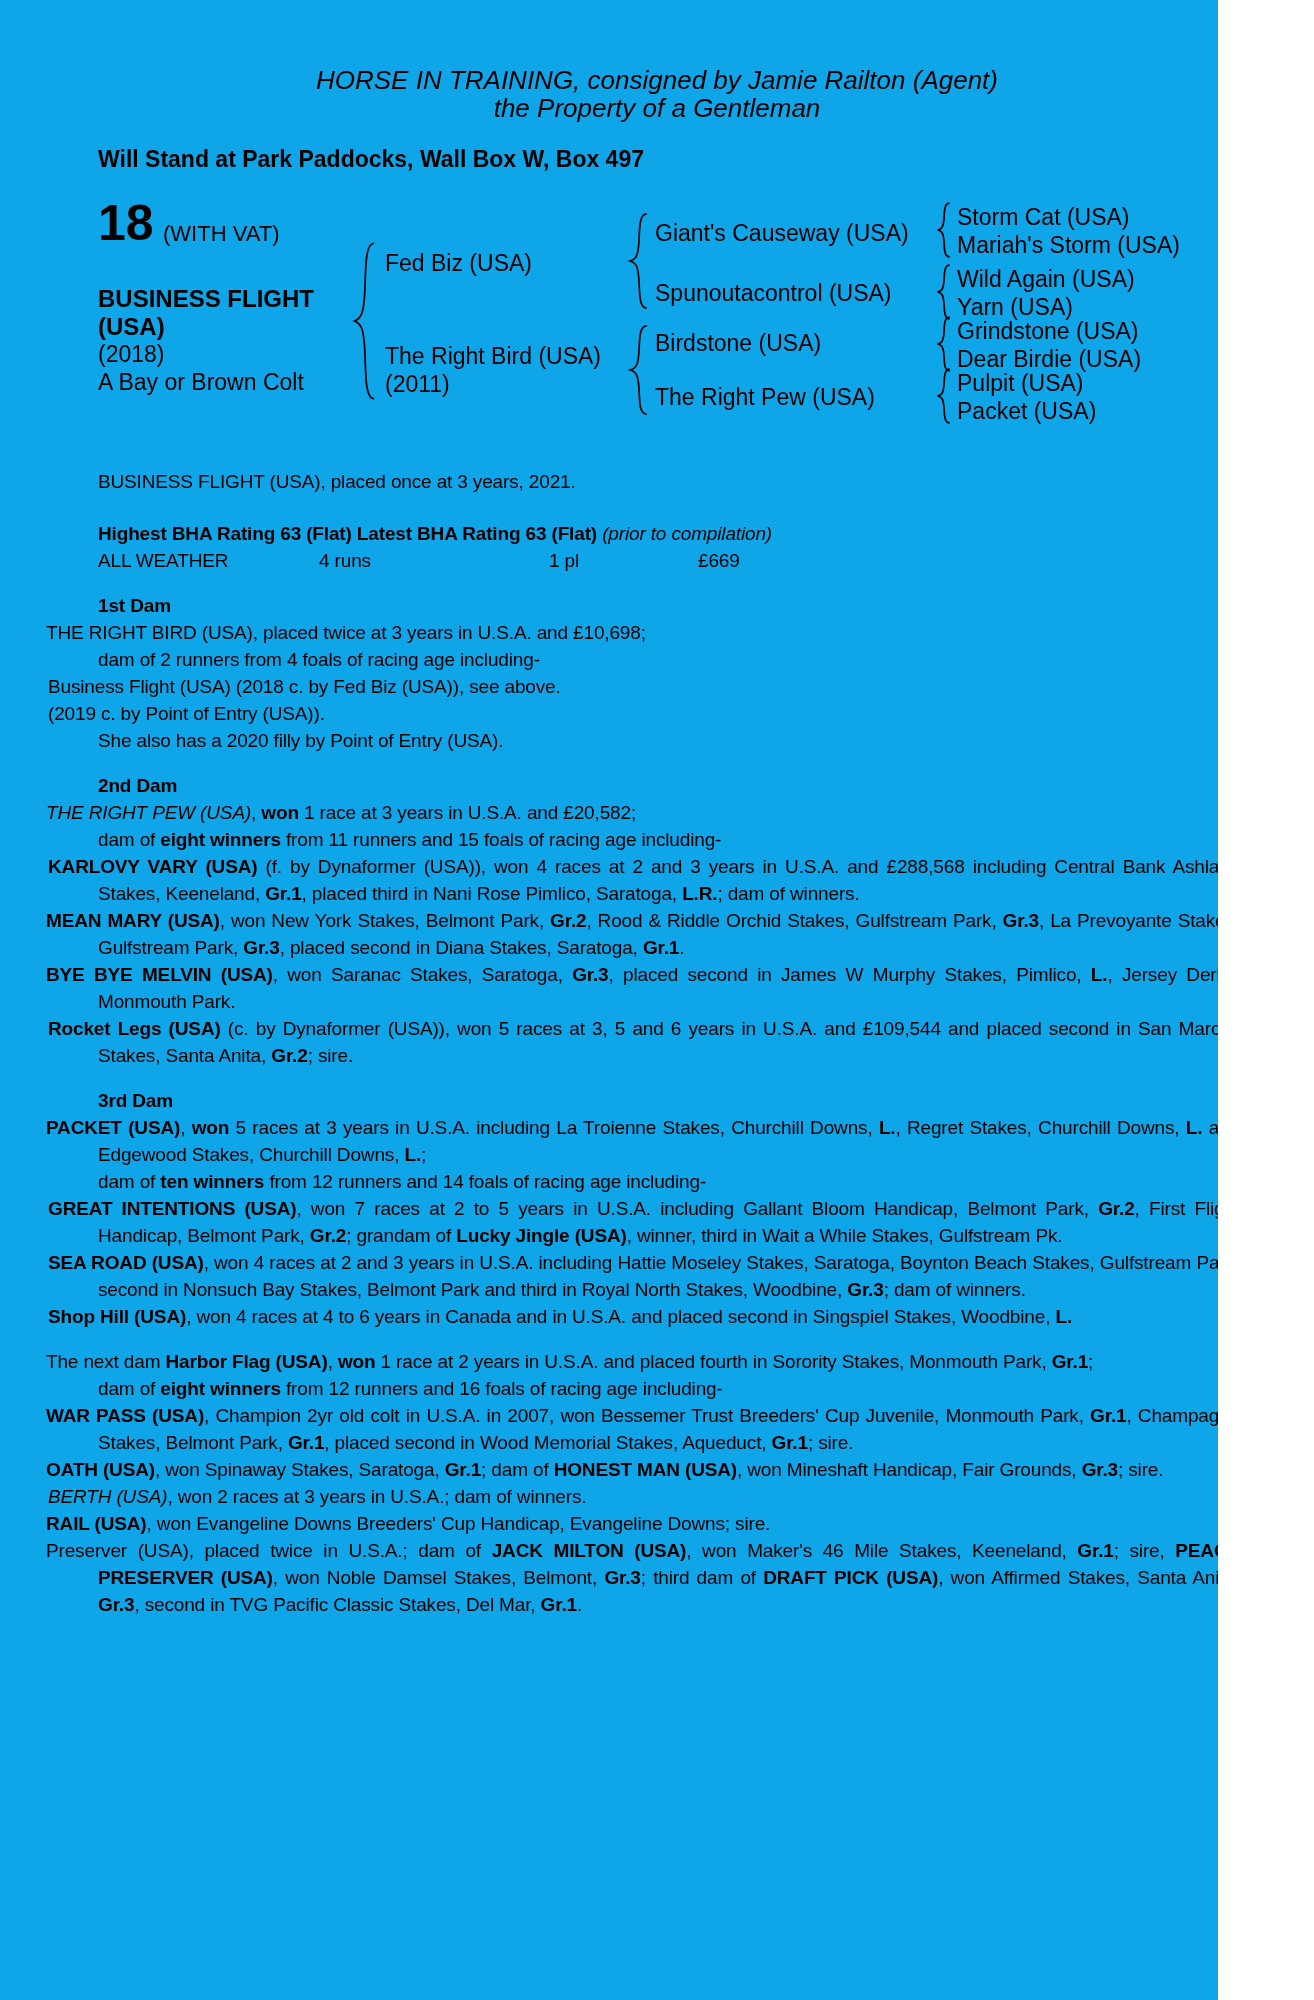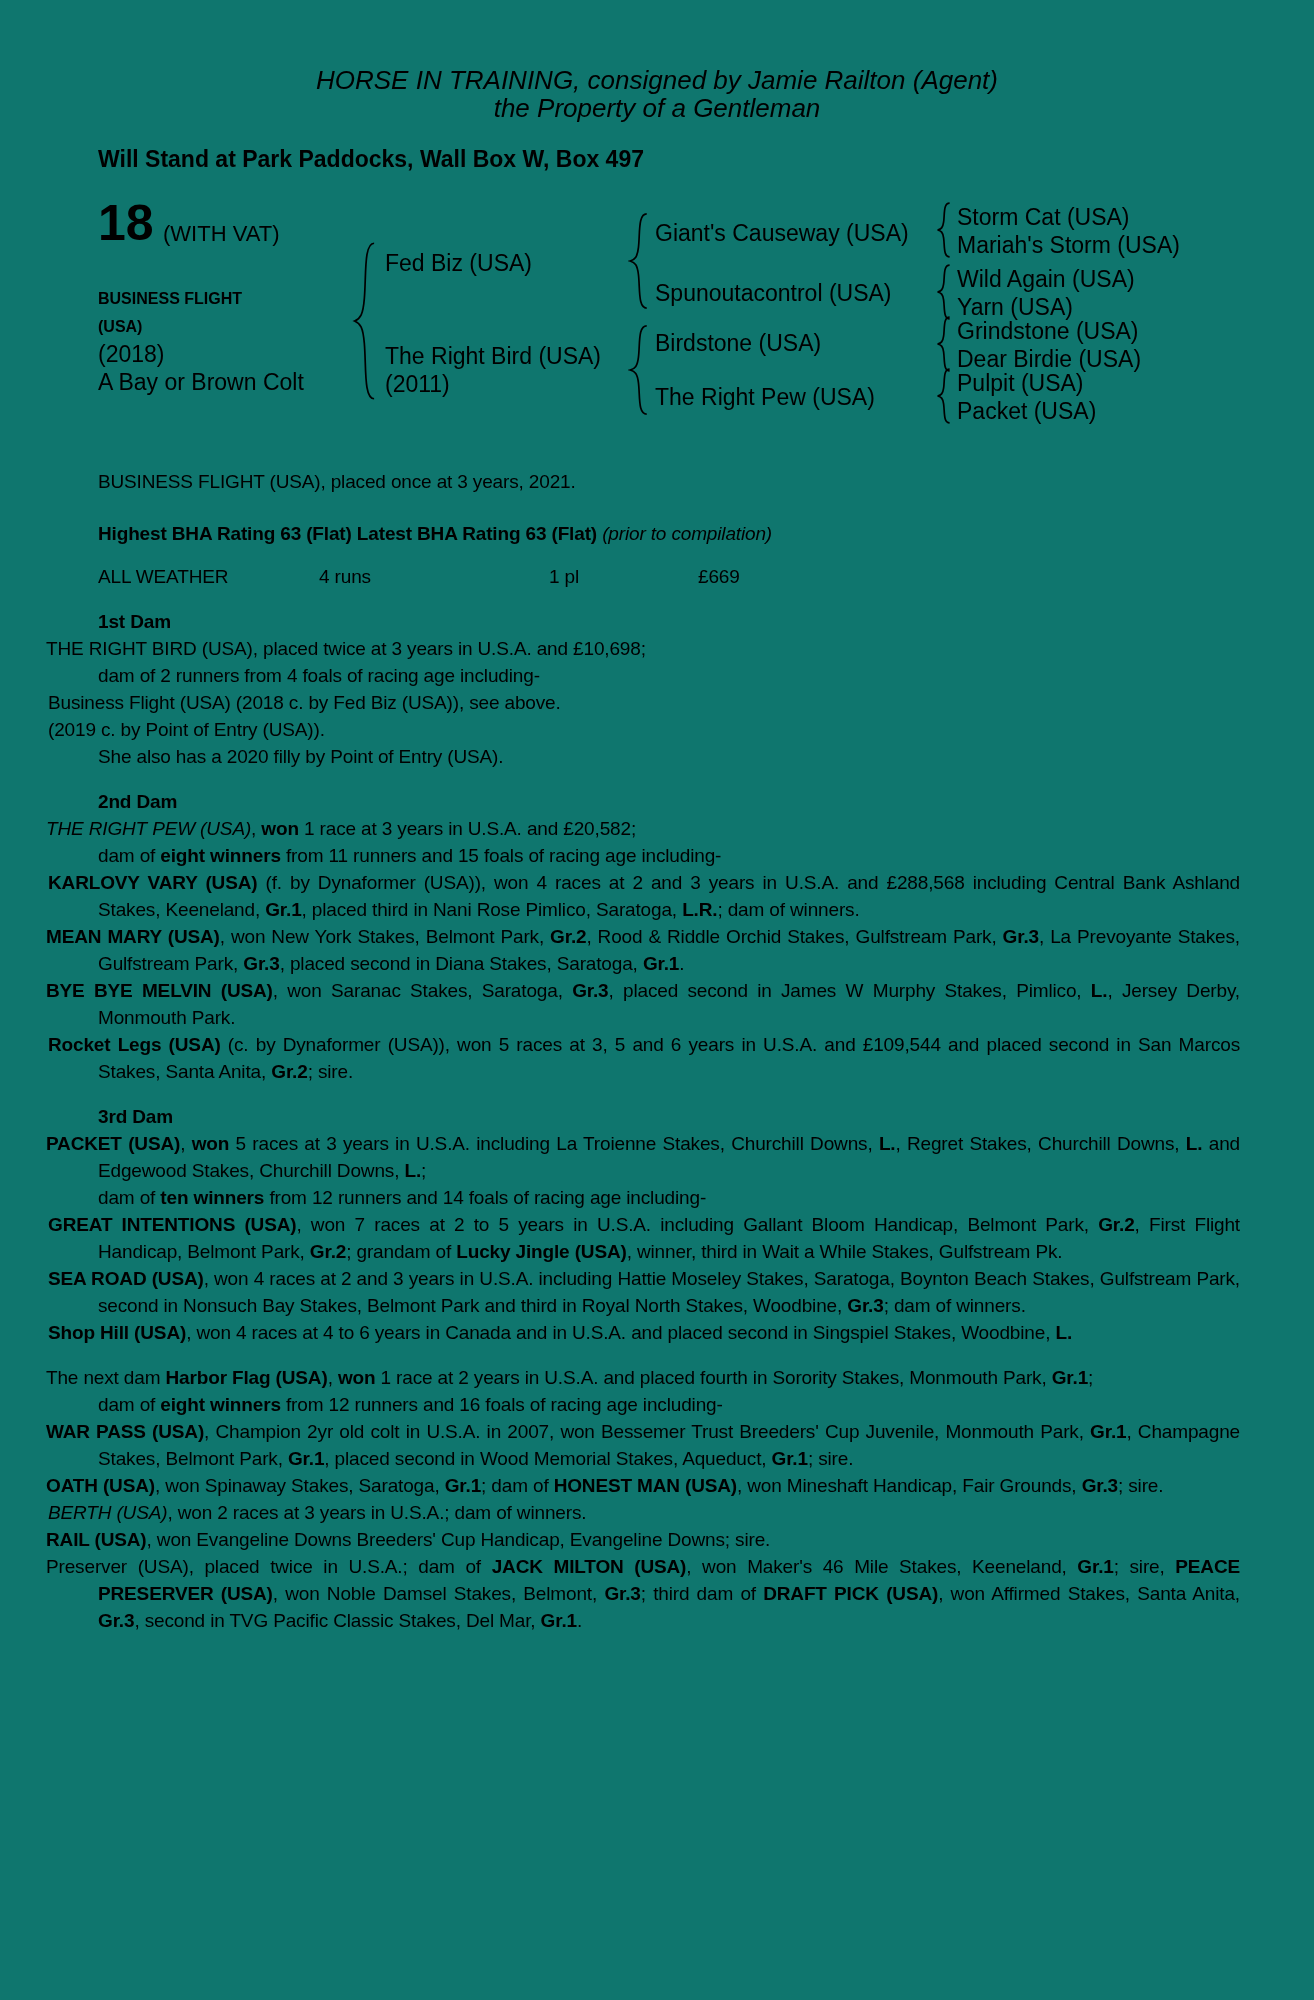--- a/index.html
+++ b/index.html
@@ -1,48 +1,48 @@
 <!DOCTYPE html>
 <html><head>
 <meta charset="utf-8">
 <style>
   html,body{margin:0;padding:0;background:#ffffff;}
   .page{
-    position:relative;width:1314px;height:2000px;background:#0f766e;color:#000;
+    position:relative;width:1218px;height:2000px;background:#0ea5e9;color:#000;
     font-family:"Liberation Sans", sans-serif;overflow:hidden;
   }
   
   .title-line{position:absolute;left:0;width:1314px;text-align:center;
     font-style:italic;font-size:26px;line-height:28px;white-space:nowrap;}
   .stand-line{position:absolute;left:98px;top:146px;font-weight:bold;font-size:23px;white-space:nowrap;}
   
   .ped{position:absolute;font-size:23px;line-height:27px;white-space:nowrap;}
   .lot-number{position:absolute;left:98px;top:198px;font-size:50px;line-height:50px;font-weight:bold;}
   .lot-vat{position:absolute;left:163px;top:221px;font-size:22px;}
-  .subject-name{font-weight:bold;font-size:16px;}
+  .subject-name{font-weight:bold;font-size:24px;}
   .brace{position:absolute;}
   .brace path{fill:none;stroke:#000;stroke-width:1.7;}
   
   .body-text{position:absolute;left:98px;top:468px;width:1142px;
     font-size:19px;line-height:27px;letter-spacing:-0.15px;}
   .body-text p{margin:0;}
   .justify{text-align:justify;}
   .head{font-weight:bold;margin-top:18px !important;}
   .mt25{margin-top:25px !important;}
   .mt18{margin-top:18px !important;}
   .hang{margin-left:52px;text-indent:-52px;}
   .p1{margin-left:102px;text-indent:-50px;}
   .p2{margin-left:156px;text-indent:-52px;}
   .seg-b{font-weight:bold;}
   .seg-i{font-style:italic;}
   
   .rr-col{display:inline-block;}
   .rr-c1{width:221px;}
   .rr-c2{width:230px;}
-  .rr-c3{width:149px;margin-top:16px;}
+  .rr-c3{width:149px;}
 </style>
 </head>
 <body>
 
 <div class="page">
 
   <div class="title-line" style="top:66px">HORSE IN TRAINING, consigned by Jamie Railton (Agent)</div>
   <div class="title-line" style="top:94px">the Property of a Gentleman</div>
   <div class="stand-line">Will Stand at Park Paddocks, Wall Box W, Box 497</div>
 

